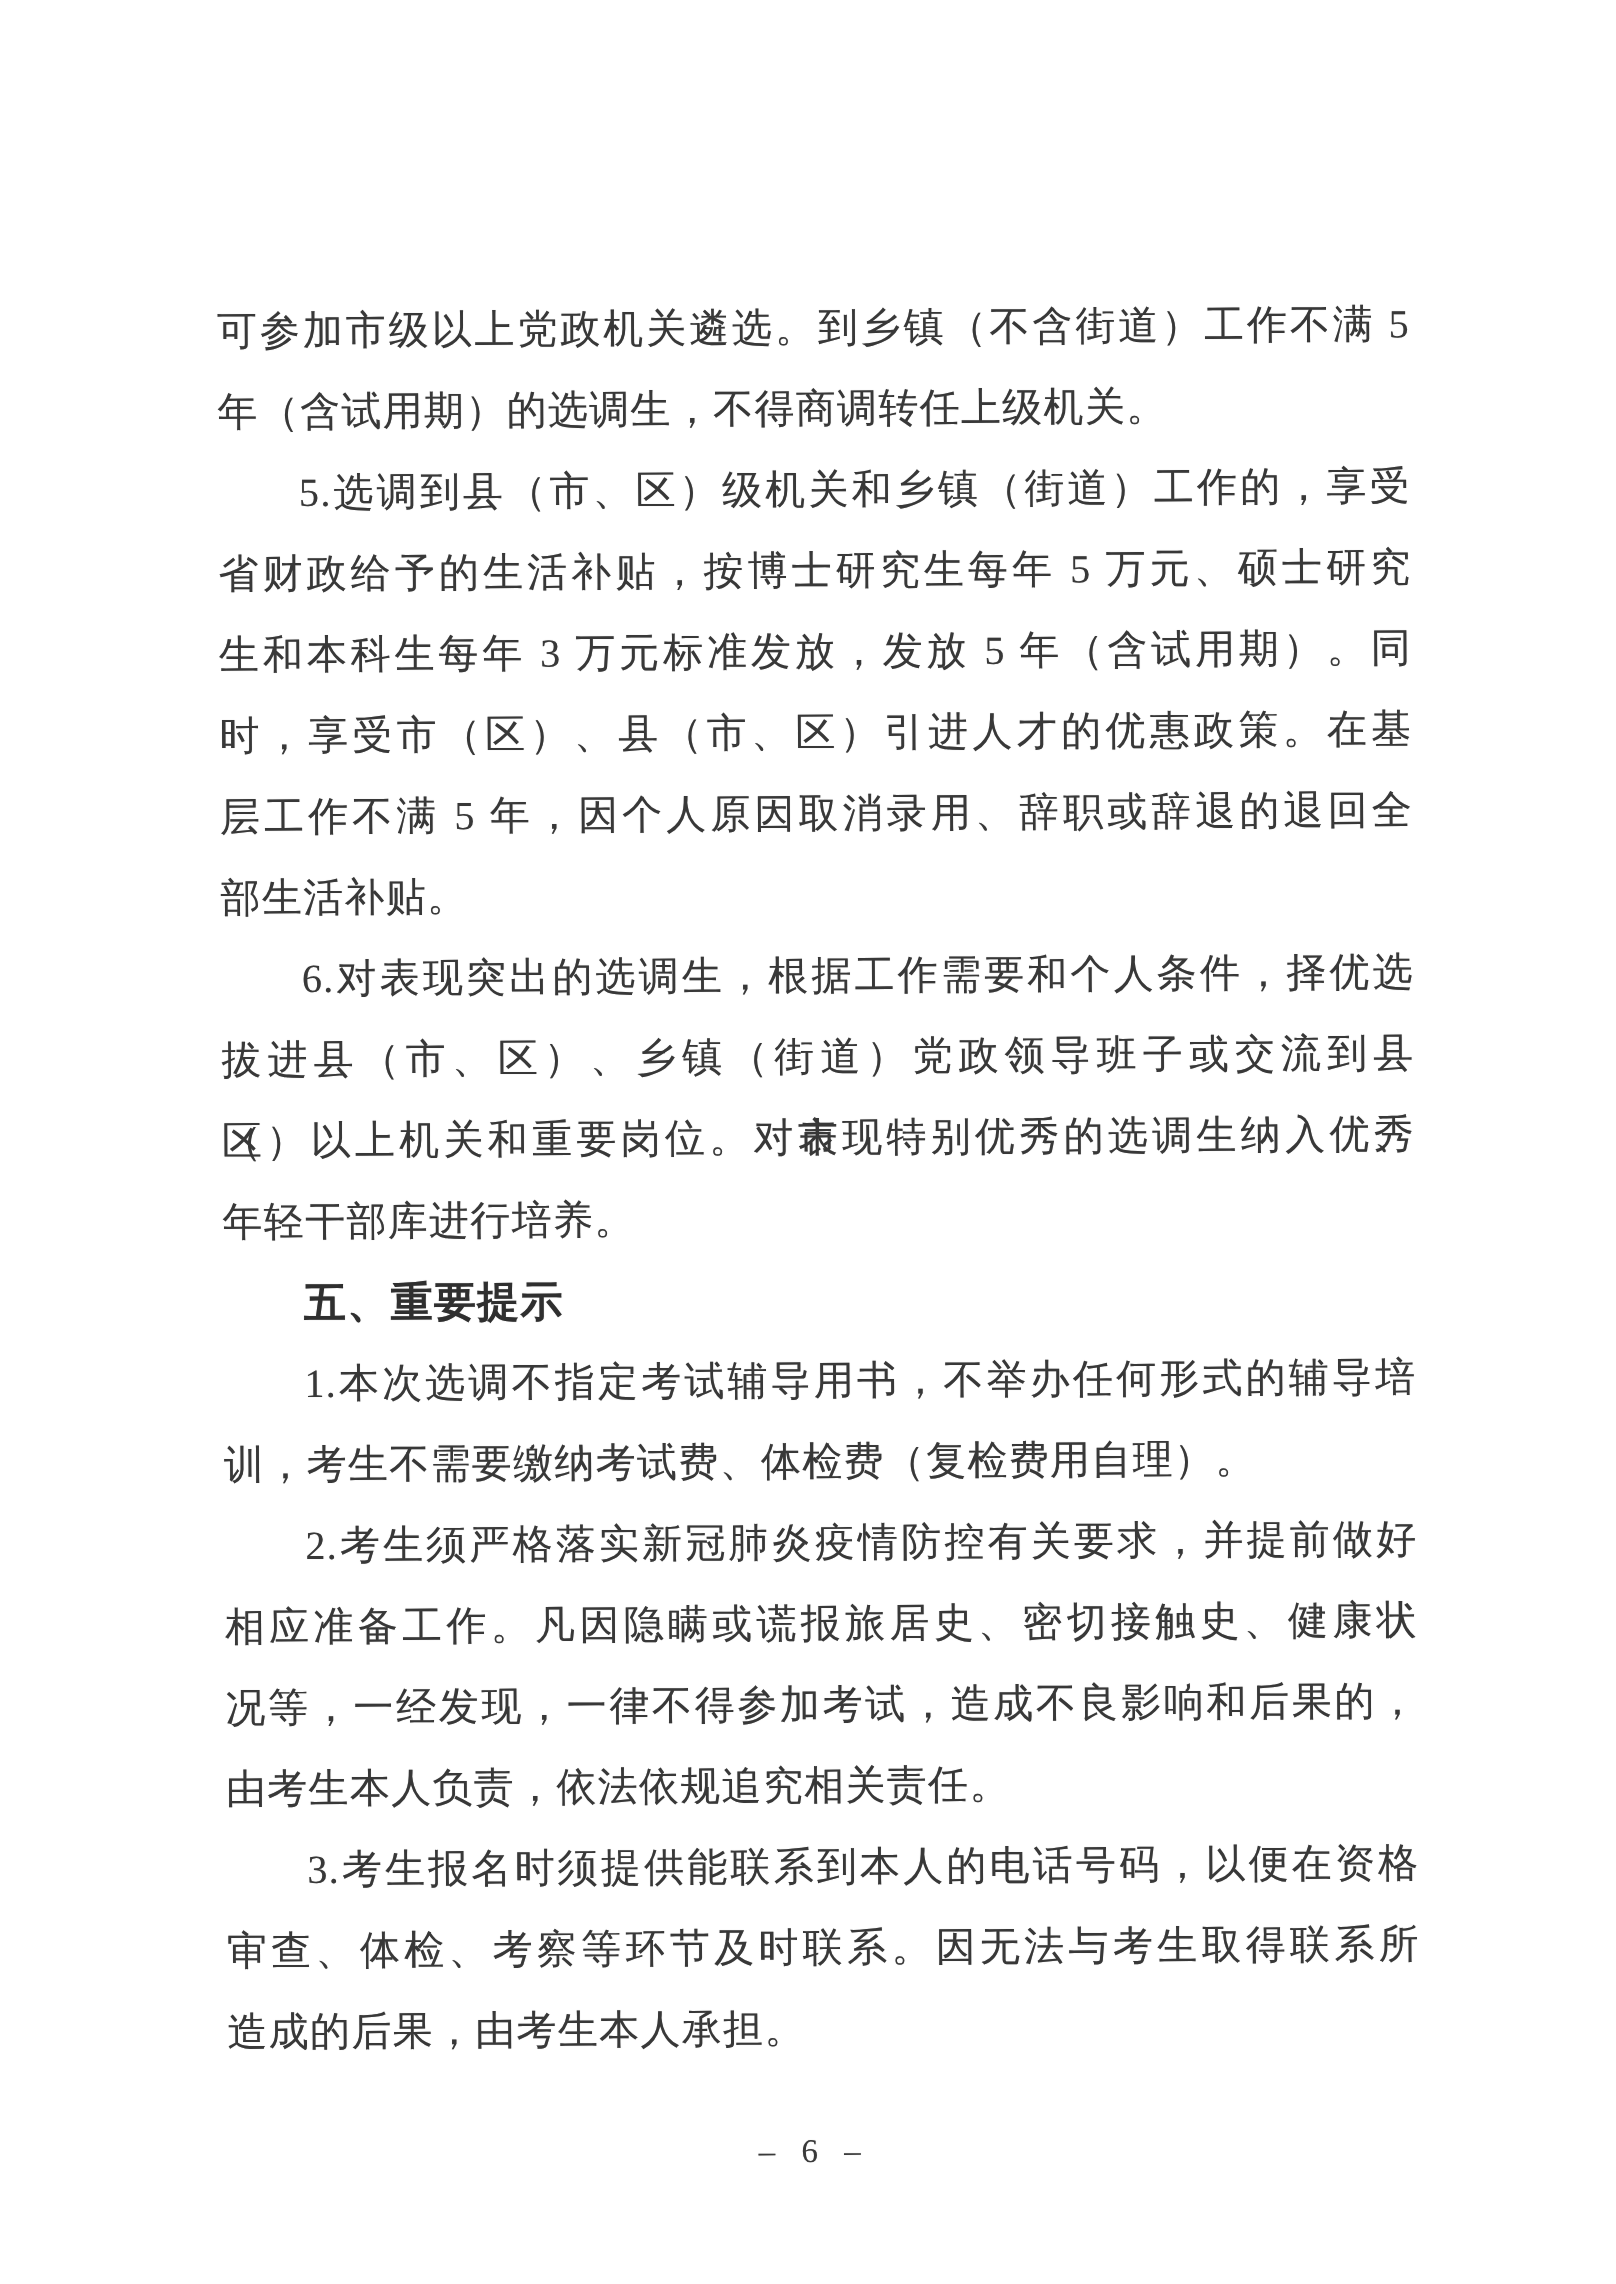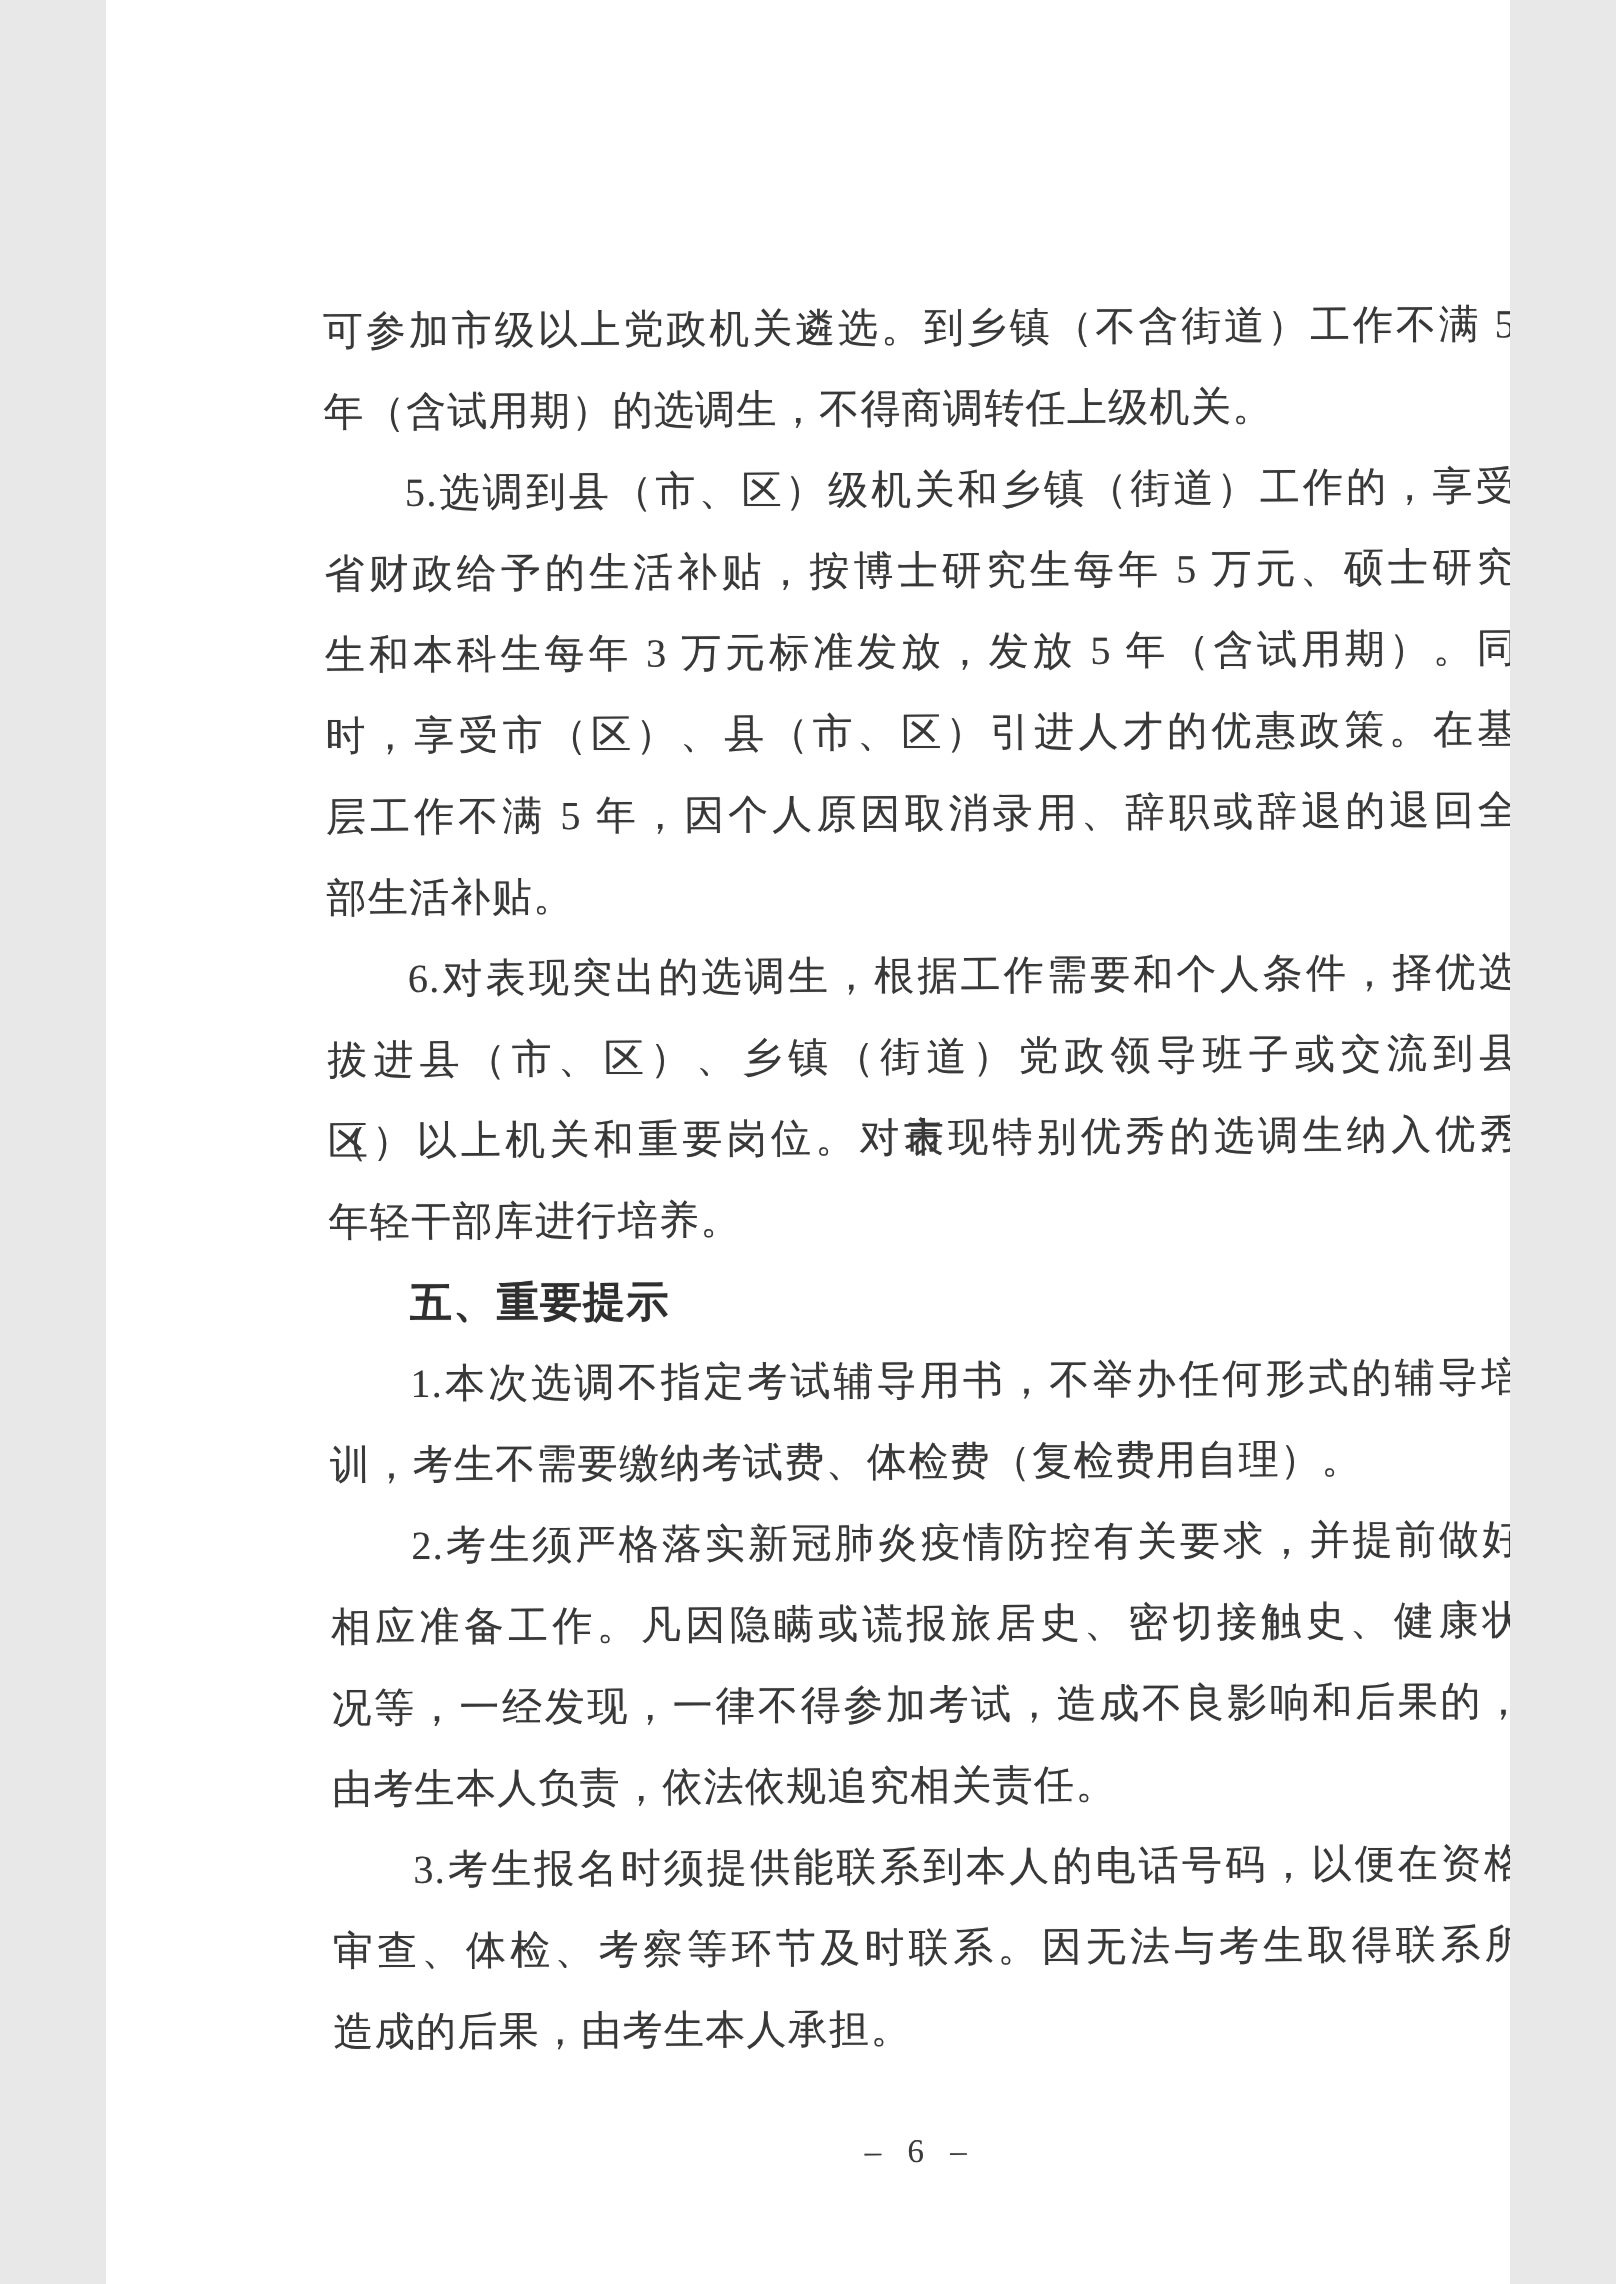--- a/index.html
+++ b/index.html
@@ -3,21 +3,21 @@
 <meta charset="utf-8">
 <title>选调公告 第6页</title>
 <style>
   html, body {
     margin: 0;
     padding: 0;
     background: #e8e8e8;
   }
   .page {
     position: relative;
-    width: 1404px;
+    width: 1616px;
     height: 2284px;
     margin: 0 auto;
     background: #ffffff;
     overflow: hidden;
     font-family: "Liberation Serif", "DejaVu Serif", serif;
     color: #383838;
   }
   
   .scan-block {
     position: absolute;

